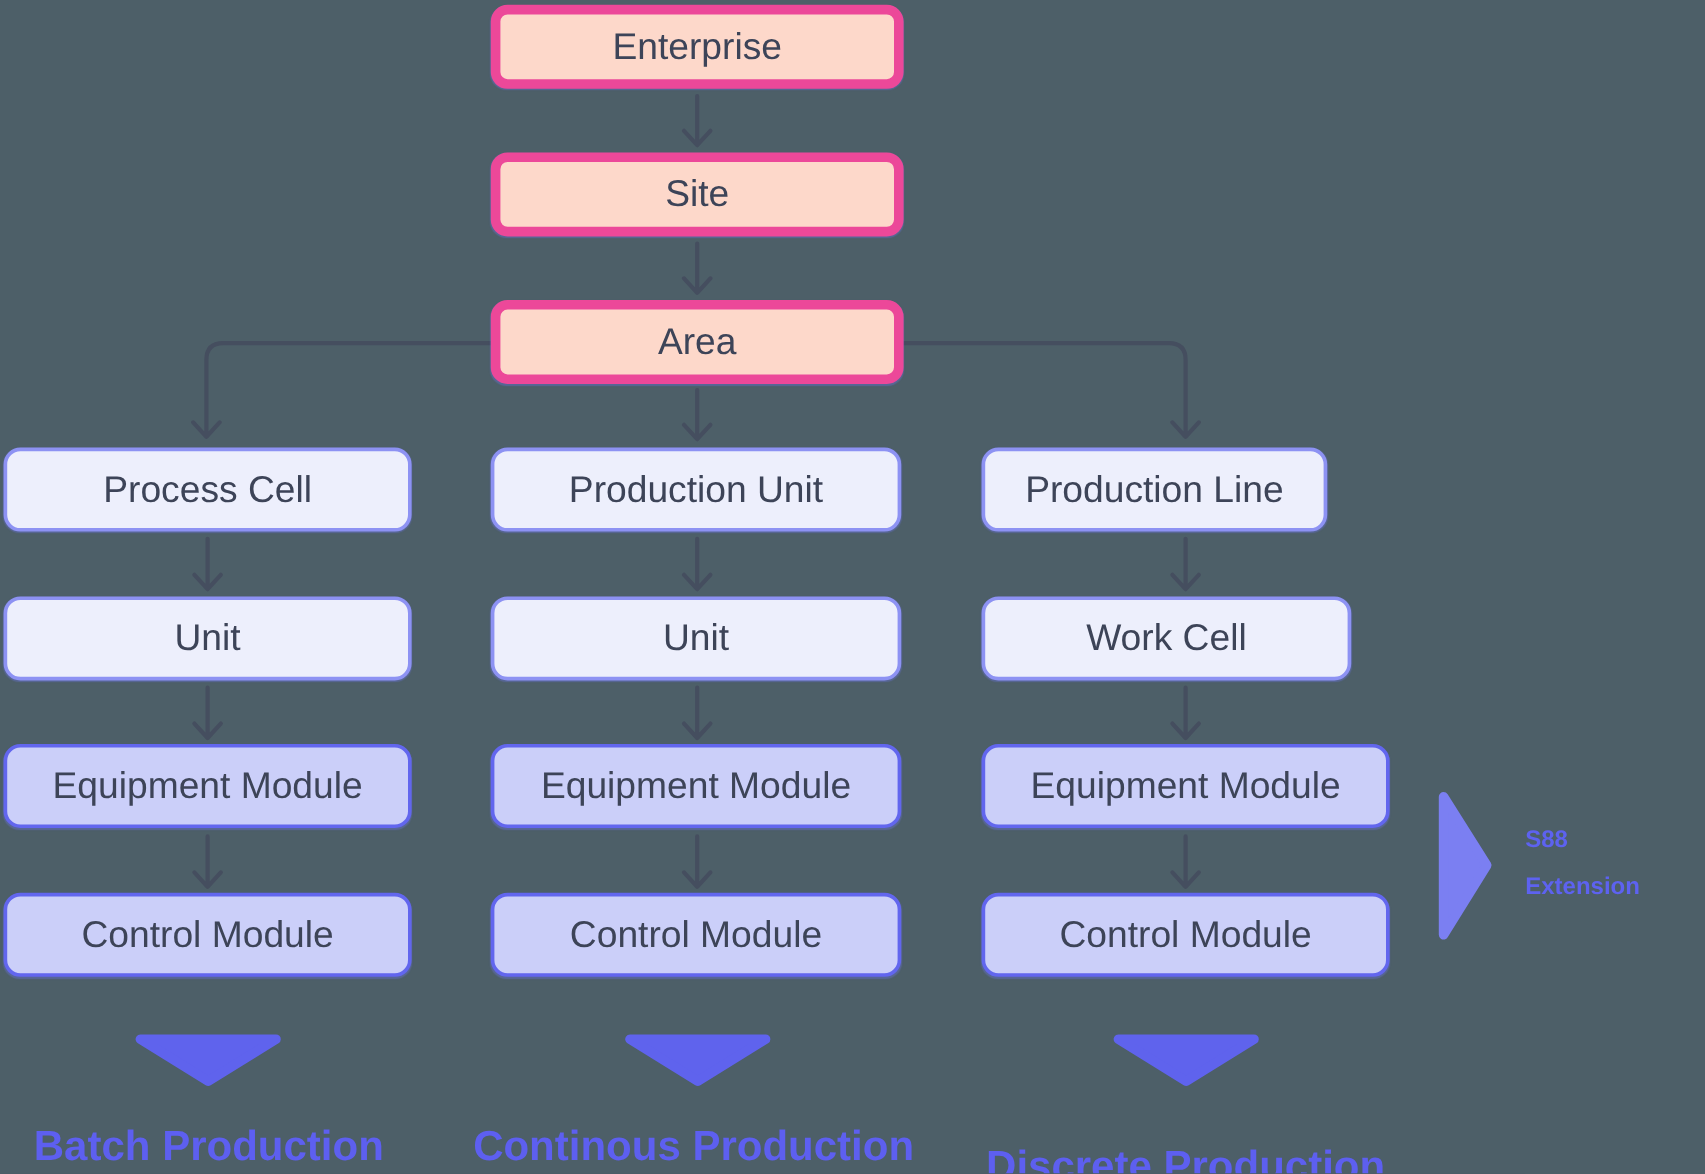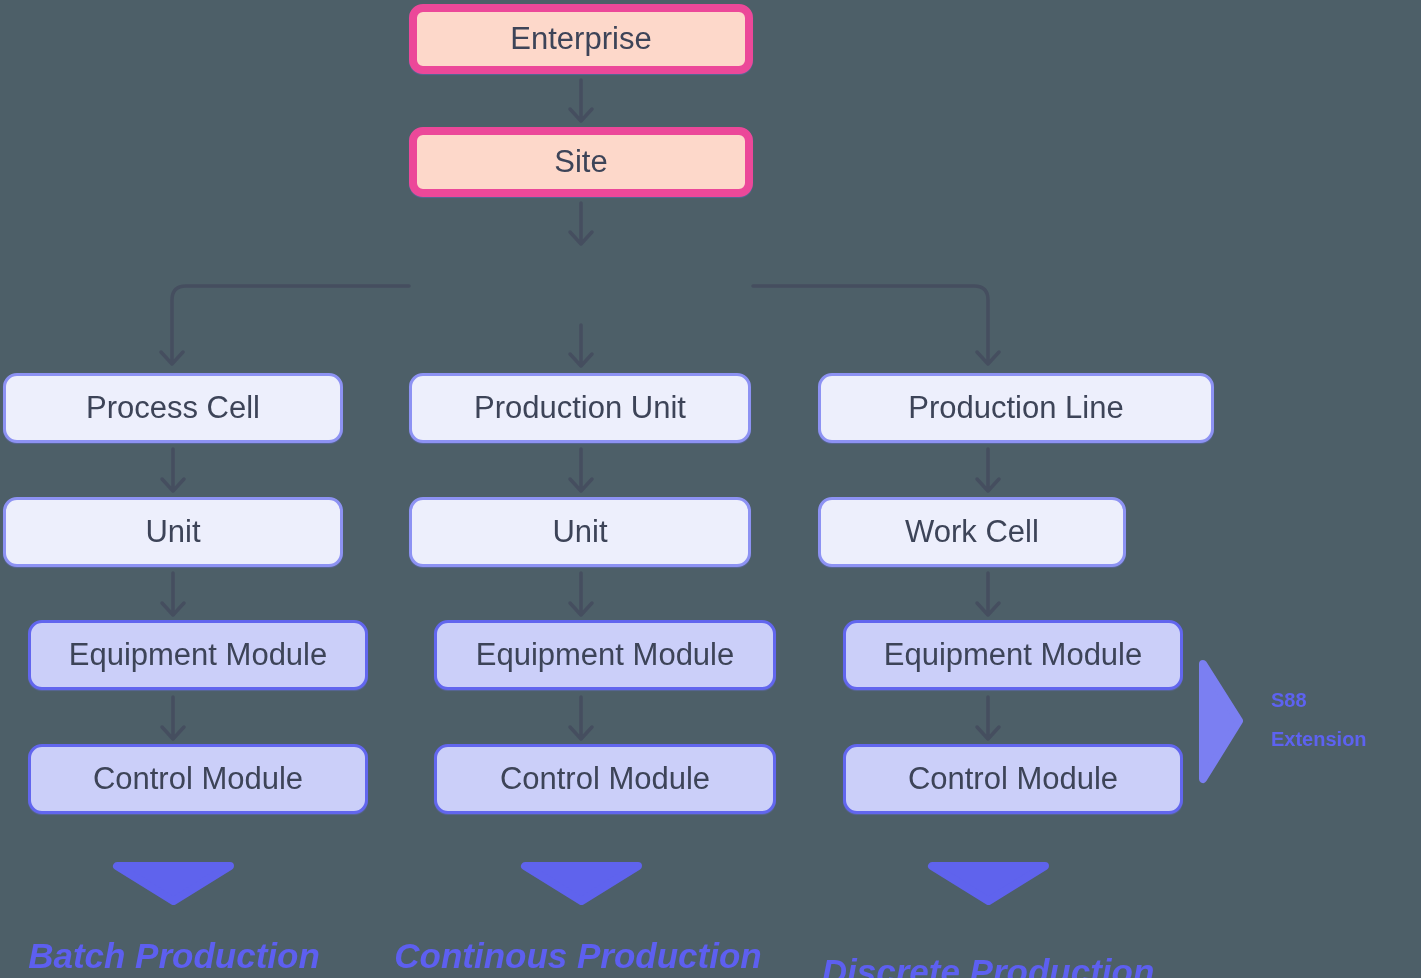--- a/index.html
+++ b/index.html
@@ -17,28 +17,27 @@
     box-sizing:border-box;
     display:flex;align-items:center;justify-content:center;
     border-radius:14px;
     font-size:31px;
     color:#3d4458;
     box-shadow:0 1px 1px rgba(110,118,240,0.35);
     white-space:nowrap;
   }
   .peach{background:#fdd8ca;border:8px solid #ec4899;}
   .light{background:#edeffc;border:3px solid #8d92f3;}
-  .deep{background:#cbcff9;border:3px solid #6266ee;margin-left:25px;}
+  .deep{background:#cbcff9;border:3px solid #6266ee;}
   .footer-label{
     position:absolute;
     transform:translateX(-50%);
     font-size:35px;font-weight:700;
     color:#5d5ff0;
     white-space:nowrap;
-    font-style:italic;
   }
   .s88-note{
     position:absolute;
     left:1271px;top:681px;
     font-size:20px;font-weight:600;
     line-height:39px;
     color:#5d62f0;
     white-space:nowrap;
   }
 </style>
@@ -77,32 +76,33 @@
       <path d="M117 866 L230 866 L173.5 901 Z"></path>
       <path d="M525 866 L638 866 L581.5 901 Z"></path>
       <path d="M932 866 L1045 866 L988.5 901 Z"></path>
     </g>
 
     <path d="M1203 664 L1239 721 L1203 779 Z" fill="#7b7ff2" stroke="#7b7ff2" stroke-width="8" stroke-linejoin="round"></path>
   </svg>
 
   <div class="node peach" style="left:409px;top:4px;width:344px;">Enterprise</div>
   <div class="node peach" style="left:409px;top:127px;width:344px;">Site</div>
+  <div class="node peach" style="left:409px;top:250px;width:344px;">Area</div>
 
   <div class="node light" style="left:3px;top:373px;width:340px;">Process Cell</div>
   <div class="node light" style="left:3px;top:497px;width:340px;">Unit</div>
   <div class="node deep" style="left:3px;top:620px;width:340px;">Equipment Module</div>
   <div class="node deep" style="left:3px;top:744px;width:340px;">Control Module</div>
 
   <div class="node light" style="left:409px;top:373px;width:342px;">Production Unit</div>
   <div class="node light" style="left:409px;top:497px;width:342px;">Unit</div>
   <div class="node deep" style="left:409px;top:620px;width:342px;">Equipment Module</div>
   <div class="node deep" style="left:409px;top:744px;width:342px;">Control Module</div>
 
-  <div class="node light" style="left:818px;top:373px;width:396px;">Production Line</div>
+  <div class="node light" style="left:818px;top:373px;width:288px;">Production Line</div>
   <div class="node light" style="left:818px;top:497px;width:308px;">Work Cell</div>
   <div class="node deep" style="left:818px;top:620px;width:340px;">Equipment Module</div>
   <div class="node deep" style="left:818px;top:744px;width:340px;">Control Module</div>
 
   <div class="footer-label" style="left:174px;top:936px;">Batch Production</div>
   <div class="footer-label" style="left:578px;top:936px;">Continous Production</div>
   <div class="footer-label" style="left:988px;top:936px;margin-top:16px;">Discrete Production</div>
 
   <div class="s88-note">
     <div>S88</div>

